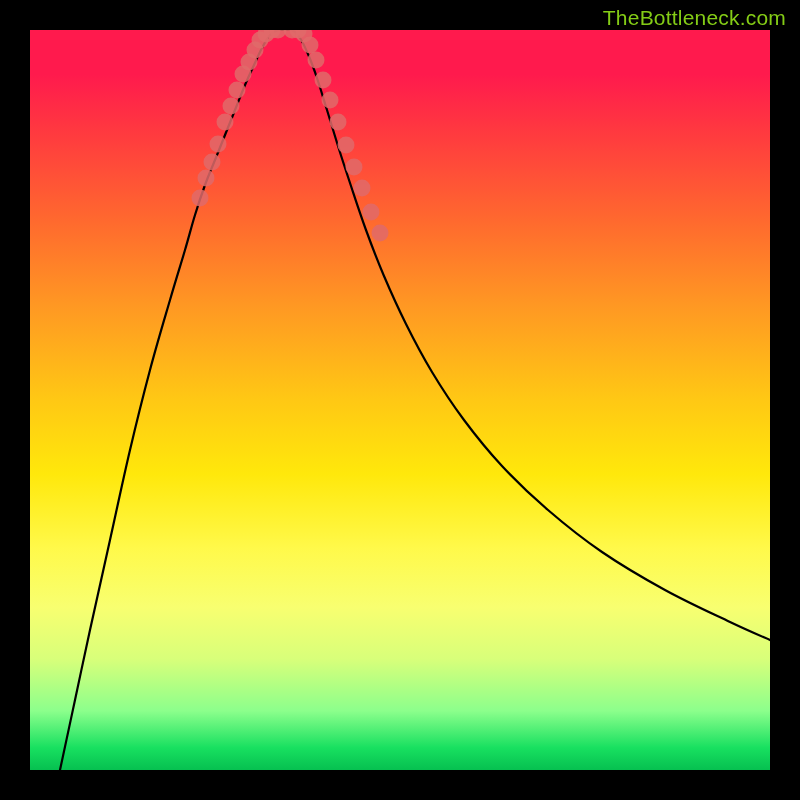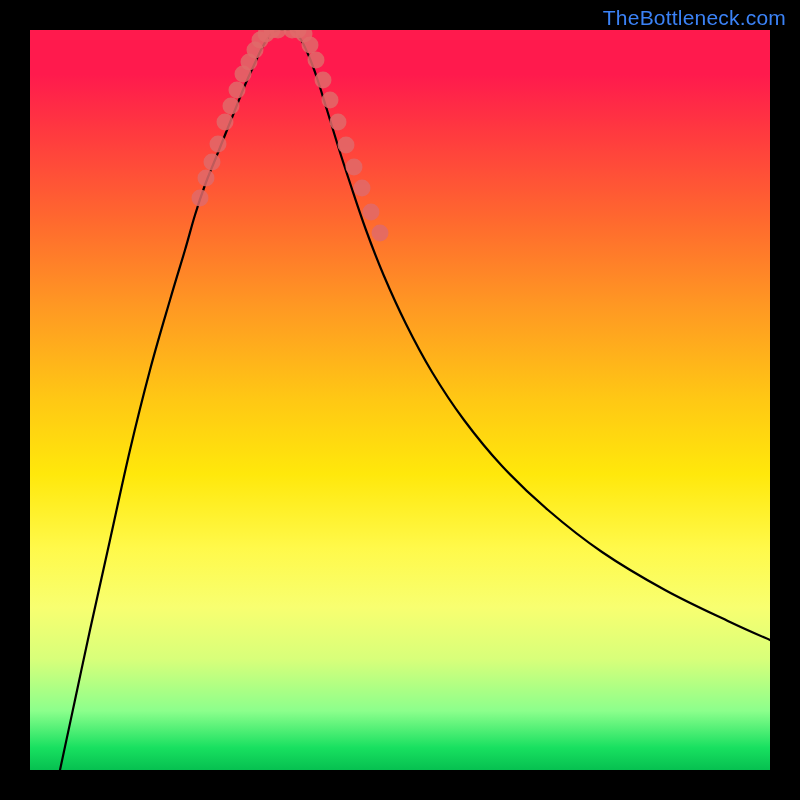--- a/index.html
+++ b/index.html
@@ -41,21 +41,21 @@
       #d8ff7a 85%,
       #8cff8c 92%,
       #18e060 97%,
       #06c050 100%
     );
   }
   .watermark {
     position: absolute;
     top: 6px;
     right: 14px;
-    color: #3b82f6;
+    color: #84cc16;
     font-size: 21px;
     font-weight: 500;
     letter-spacing: 0.2px;
     text-align: right;
     z-index: 10;
   }
   svg.curves {
     position: absolute;
     inset: 0;
   }

